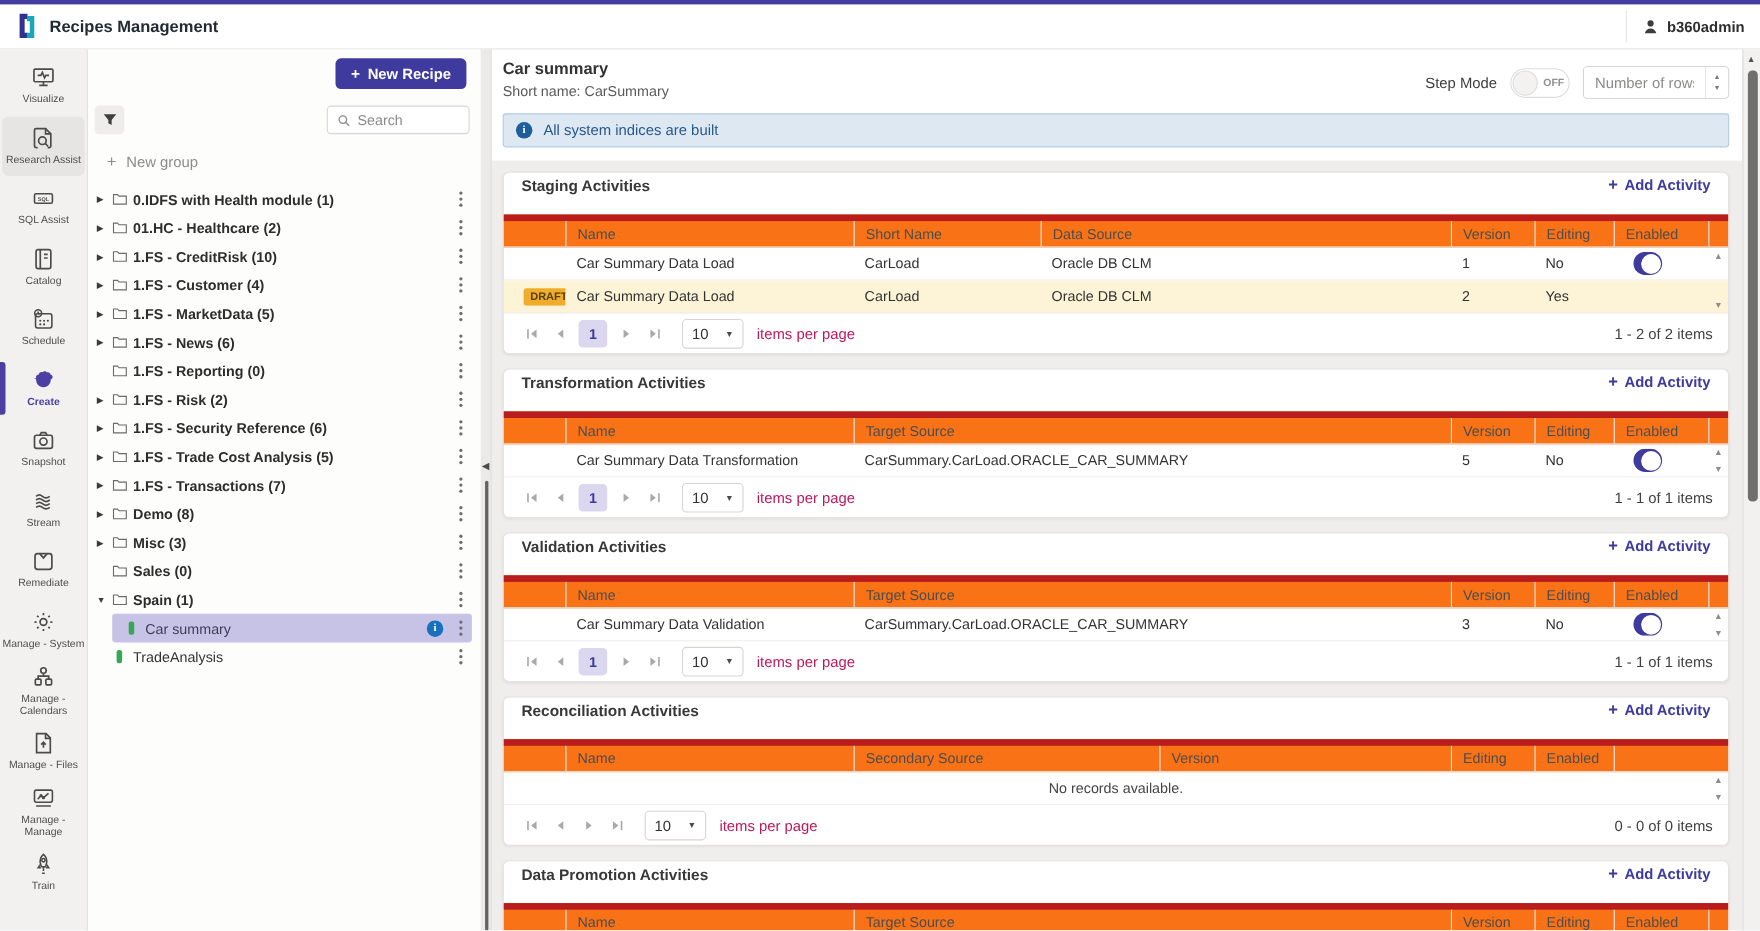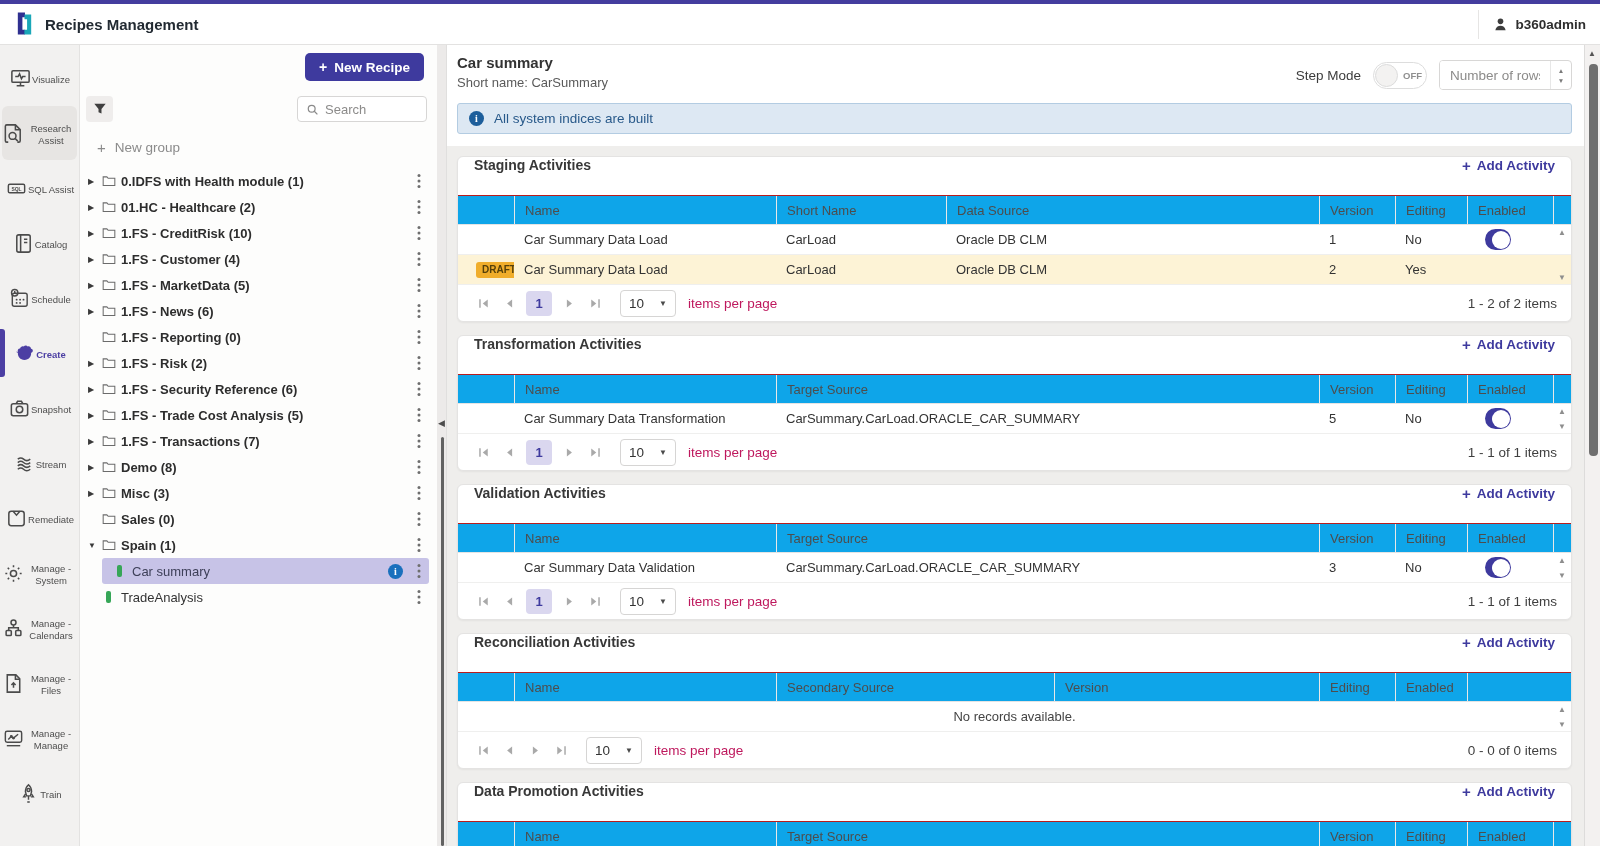--- a/index.html
+++ b/index.html
@@ -11,21 +11,21 @@
     background:#fff; display:flex; align-items:center; padding:0 14px; gap:10px; }
   #topbar .title { font-size:15px; font-weight:700; color:#222a32; }
   #topbar .right { margin-left:auto; display:flex; align-items:center; gap:14px; }
   #topbar .divider { width:1px; height:29px; background:#e6e5e4; }
   #topbar .user { display:flex; align-items:center; gap:7px; font-size:13.5px; font-weight:700; color:#2e2e2e; }
 
   #app-body { display:flex; height:801px; }
 
   
   #rail { width:80px; background:#f2f1f0; border-right:1px solid #e3e2e1; padding-top:5px; flex:none; }
-  .rail-item { position:relative; display:flex; flex-direction:row; align-items:center;
+  .rail-item { position:relative; display:flex; flex-direction:column; align-items:center;
     justify-content:center; height:54px; margin:1px 2px; border-radius:6px; cursor:pointer; }
   .rail-item svg { width:23px; height:23px; display:block; }
   .rail-item .lbl { font-size:9.5px; color:#4e4e4e; margin-top:3px; text-align:center; line-height:1.2; }
   .rail-item.hover { background:#e7e5e3; }
   .rail-item.active::before { content:""; position:absolute; left:-2px; top:3px; bottom:3px;
     width:5px; background:#4c3fa3; border-radius:0 3px 3px 0; }
   .rail-item.active .lbl { color:#4c3fa3; font-weight:700; }
 
   
   #sidebar { width:357px; background:#fdfdfc; display:flex; flex-direction:column; padding-top:8px; flex:none; }
@@ -82,30 +82,30 @@
   .spin { width:21px; border-left:1px solid #e7e7e7; display:flex; flex-direction:column;
     align-items:center; justify-content:center; color:#7a7a7a; font-size:6.5px; gap:3px; cursor:pointer; }
   .banner { margin-top:13px; height:31px; background:#dde8f3; border:1px solid #b3cce2; border-radius:3px;
     display:flex; align-items:center; padding:0 11px; gap:10px; }
   .banner .txt { color:#28598a; font-size:13.5px; }
   .banner-i { width:15px; height:15px; border-radius:50%; background:#1d5e9b; color:#fff; font-size:10px;
     font-weight:700; display:flex; align-items:center; justify-content:center; font-family:"Liberation Serif",serif; }
 
   #cards { padding:10px 12px 0 10px; flex:1; overflow:hidden; }
   .card { background:#fff; border:1px solid #e4e3e2; border-radius:6px; margin-bottom:13px; box-shadow:0 1px 2px rgba(0,0,0,.05); }
-  .card-head { display:flex; align-items:flex-start; height:38px; padding:0 16px; }
+  .card-head { display:flex; align-items:flex-end; height:38px; padding:18px 16px; }
   .card-title { font-size:14px; font-weight:700; color:#383838; }
   .add-btn { margin-left:auto; color:#3e3a9e; font-weight:700; font-size:13.5px; display:flex; gap:6px; align-items:center; cursor:pointer; }
   .add-btn .plus { font-size:15px; }
 
   .trow { display:grid; align-items:center; }
   .g-staging { grid-template-columns:56px 262px 170px 1fr 76px 72px 86px 18px; }
   .g-two     { grid-template-columns:56px 262px 1fr 76px 72px 86px 18px; }
   .g-recon   { grid-template-columns:56px 262px 278px 1fr 76px 72px 86px 18px; }
-  .thead { height:30px; border-top:1px solid #b91c1c; border-bottom:1px solid #e4e4e4; background:#0ea5e9; }
+  .thead { height:30px; border-top:6px solid #b91c1c; border-bottom:1px solid #e4e4e4; background:#f97316; }
   .thead .c { font-size:13px; color:#4d4d4d; padding-left:10px; height:100%; display:flex;
     align-items:center; border-left:1px solid #e8e8e8; overflow:hidden; white-space:nowrap; }
   .thead .c.first { border-left:none; }
   .tbody { position:relative; }
   .tb-row { height:30px; border-bottom:1px solid #efefee; }
   .tb-row.hl { background:#fdf3d6; }
   .tb-row .c { font-size:13px; color:#333; padding-left:10px; overflow:hidden; white-space:nowrap; }
   .badge-draft { display:inline-block; background:#f0ad2b; color:#55400a; font-size:10px; font-weight:700;
     border-radius:3px; padding:2.5px 6px; margin-left:8px; }
   .tgl { width:26px; height:21px; border-radius:11px; background:#3e3a9e; display:inline-flex;

